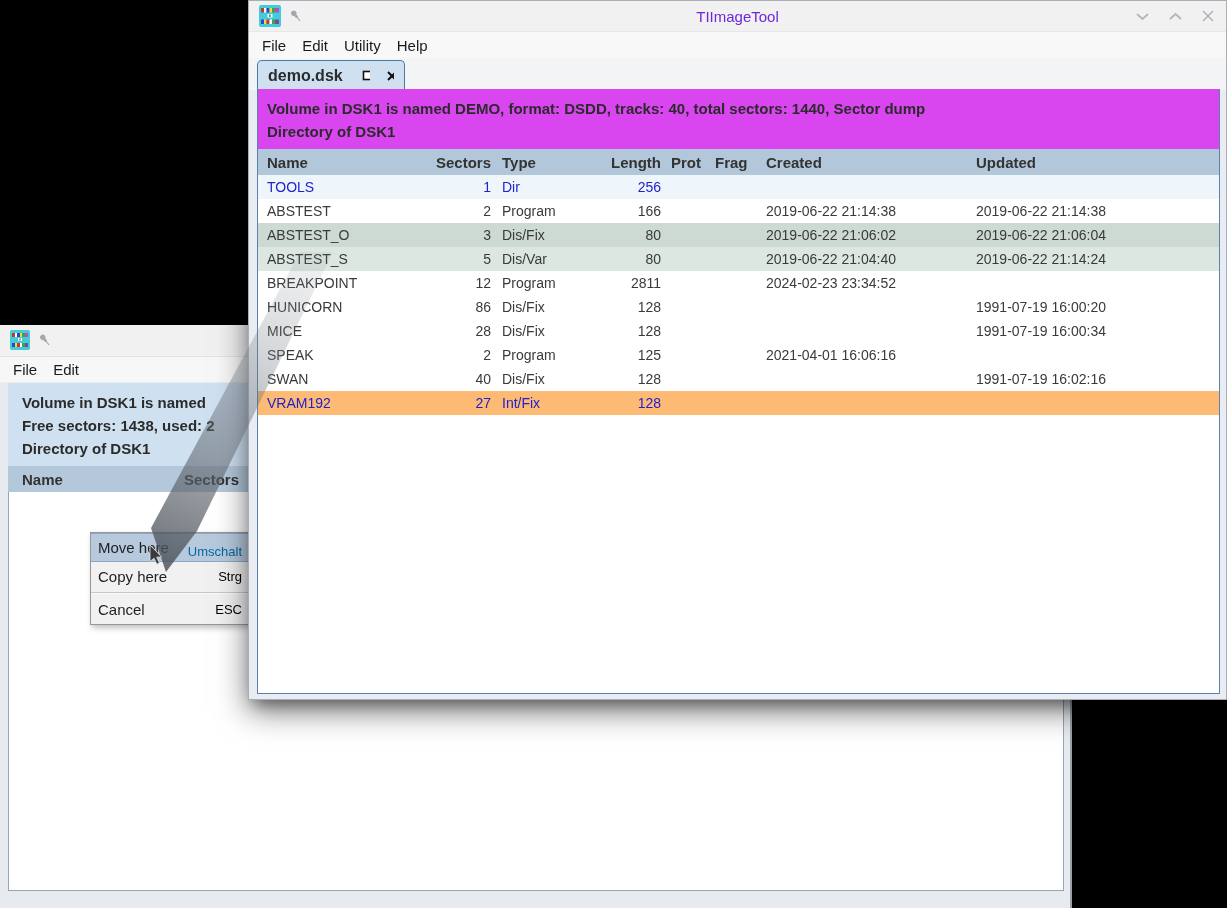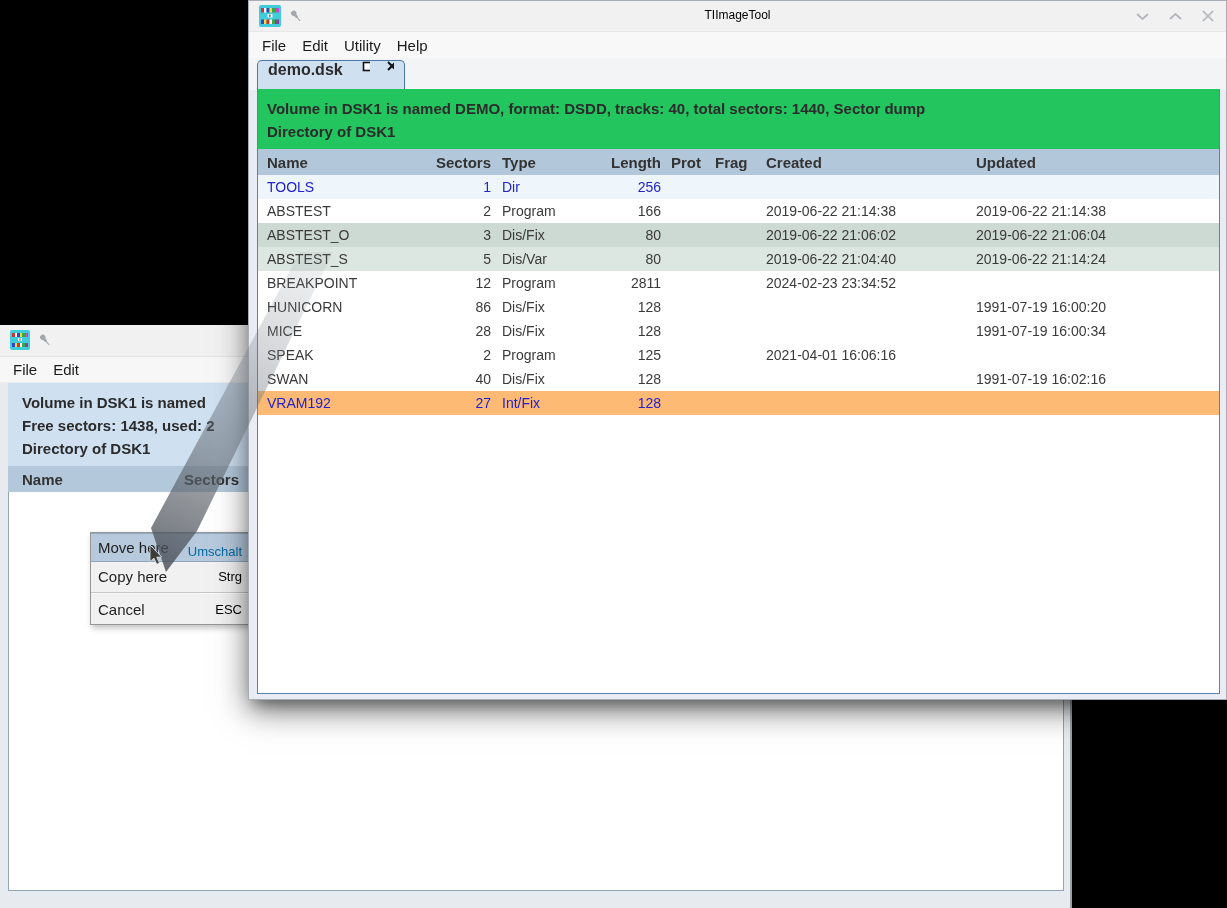--- a/index.html
+++ b/index.html
@@ -25,35 +25,35 @@
   .bw-col-name{padding-left:8px;}
   .bw-col-sectors{text-align:right;}
   .bw-col-type{padding-left:13px;}
   .bw-list{background:#fff;height:399px;border:1px solid #93a5b8;border-top:none;box-sizing:border-box;}
   
   .mw{position:absolute;left:248px;top:0;width:979px;height:700px;
       background:#e9edf3;border:1px solid #a8aeb8;box-sizing:border-box;
       box-shadow:0 10px 30px rgba(0,0,0,0.55), 6px 4px 14px rgba(0,0,0,0.35);z-index:30;}
   .mw-titlebar{height:30px;background:#f1f1f2;position:relative;}
   .mw-title{position:absolute;left:0;top:7px;width:100%;text-align:center;
-      font-size:12px;color:#000000;}
+      font-size:15px;color:#6d28d9;}
   .win-controls{position:absolute;right:12px;top:9px;display:flex;gap:20px;align-items:center;}
   .win-controls svg{display:block;}
   .mw-menubar{height:26px;background:#f8f8f9;display:flex;align-items:center;
       padding-left:5px;border-top:1px solid #e7e7e7;}
   .mw-tabstrip{height:32px;background:#f3f4f6;position:relative;}
   .tab{position:absolute;left:8px;top:2px;width:148px;height:30px;
       background:#cfe0f1;border:1px solid #4d79a8;border-bottom:none;
       border-radius:5px 5px 0 0;box-sizing:border-box;
-      display:flex;align-items:flex-start;gap:17px;padding:0 10px;}
+      display:flex;align-items:center;gap:17px;padding:0 10px;}
   .tab-label{font-weight:bold;font-size:16px;color:#2b2b2b;}
   .mw-content{position:absolute;left:8px;top:88px;width:963px;height:605px;
       border:1px solid #5c82ab;border-top:none;box-sizing:border-box;background:#fff;
       overflow:hidden;}
-  .mw-infoheader{background:#22c55e;padding:8px 0 6px 9px;}
+  .mw-infoheader{background:#d946ef;padding:8px 0 6px 9px;}
   .mw-tablehead{background:#b2c7da;height:26px;display:grid;align-items:center;
       grid-template-columns:159px 74px 101px 69px 44px 48px 210px 1fr;
       font-weight:bold;font-size:15px;color:#333;}
   .row{height:24px;display:grid;align-items:center;
       grid-template-columns:159px 74px 101px 69px 44px 48px 210px 1fr;
       font-size:14px;color:#3a3a3a;}
   .row.link{color:#2222cc;}
   .cell{white-space:nowrap;overflow:hidden;}
   .c-name{padding-left:9px;}
   .c-sectors{text-align:right;}

